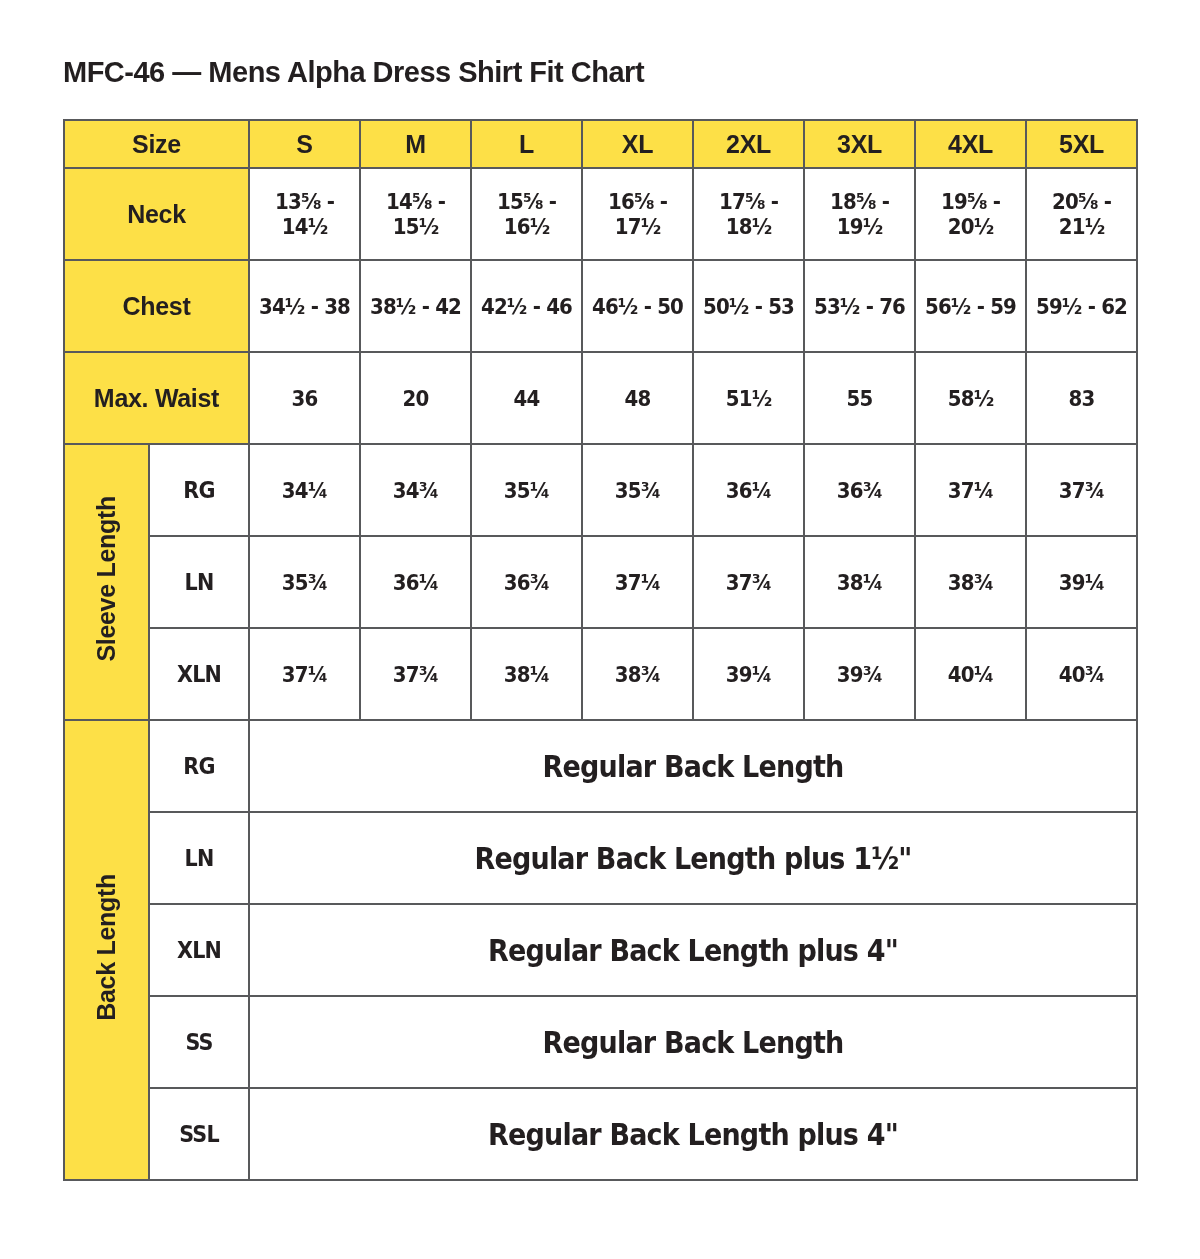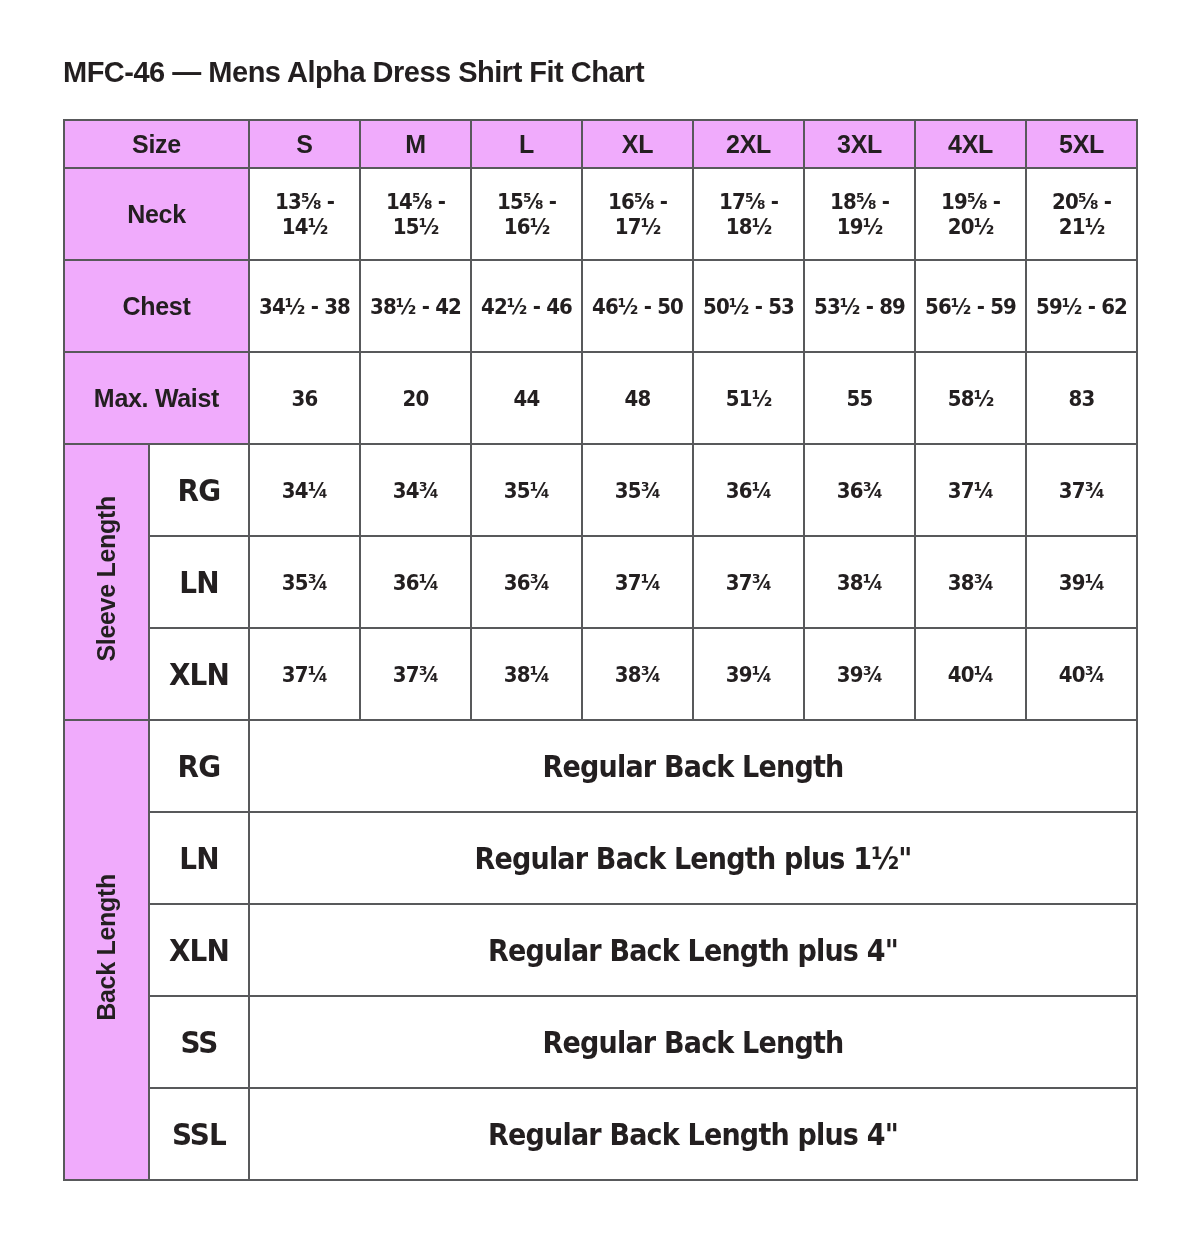--- a/index.html
+++ b/index.html
@@ -29,21 +29,21 @@
     vertical-align: middle;
     overflow: hidden;
   }
   col.c-vlabel { width: 85px; }
   col.c-sublabel { width: 100px; }
   col.c-size { width: 111px; }
 
   tr.header-row th { height: 48px; }
   tr.data-row th, tr.data-row td { height: 92px; }
 
-  .gray { background: #f0abfc; }
+  .gray { background: #fde047; }
   .white { background: #ffffff; }
 
   .hdr-label, .row-label {
     font-size: 25px;
     font-weight: bold;
     letter-spacing: -0.3px;
   }
   .size-hdr {
     font-size: 25px;
     font-weight: bold;
@@ -60,21 +60,21 @@
     transform: rotate(180deg);
     white-space: nowrap;
   }
   .num, .sub-label, .desc {
     font-family: "DejaVu Sans", sans-serif;
     font-weight: 600;
     font-stretch: condensed;
     letter-spacing: -0.8px;
   }
   .num { font-size: 22px; border-radius: 21px; }
-  .sub-label { font-size: 31px; }
+  .sub-label { font-size: 23px; }
   .desc { font-size: 30px; }
 </style>
 </head>
 <body>
 
 <div class="page">
 
   <h1 class="title">MFC-46 — Mens Alpha Dress Shirt Fit Chart</h1>
 
   <table class="fit-table">
@@ -116,21 +116,21 @@
       <td class="white num">20⅝ - 21½</td>
     </tr>
 
     <tr class="data-row">
       <th colspan="2" class="gray row-label">Chest</th>
       <td class="white num">34½ - 38</td>
       <td class="white num">38½ - 42</td>
       <td class="white num">42½ - 46</td>
       <td class="white num">46½ - 50</td>
       <td class="white num">50½ - 53</td>
-      <td class="white num">53½ - 89</td>
+      <td class="white num">53½ - 76</td>
       <td class="white num">56½ - 59</td>
       <td class="white num">59½ - 62</td>
     </tr>
 
     <tr class="data-row">
       <th colspan="2" class="gray row-label">Max. Waist</th>
       <td class="white num">36</td>
       <td class="white num">20</td>
       <td class="white num">44</td>
       <td class="white num">48</td>

